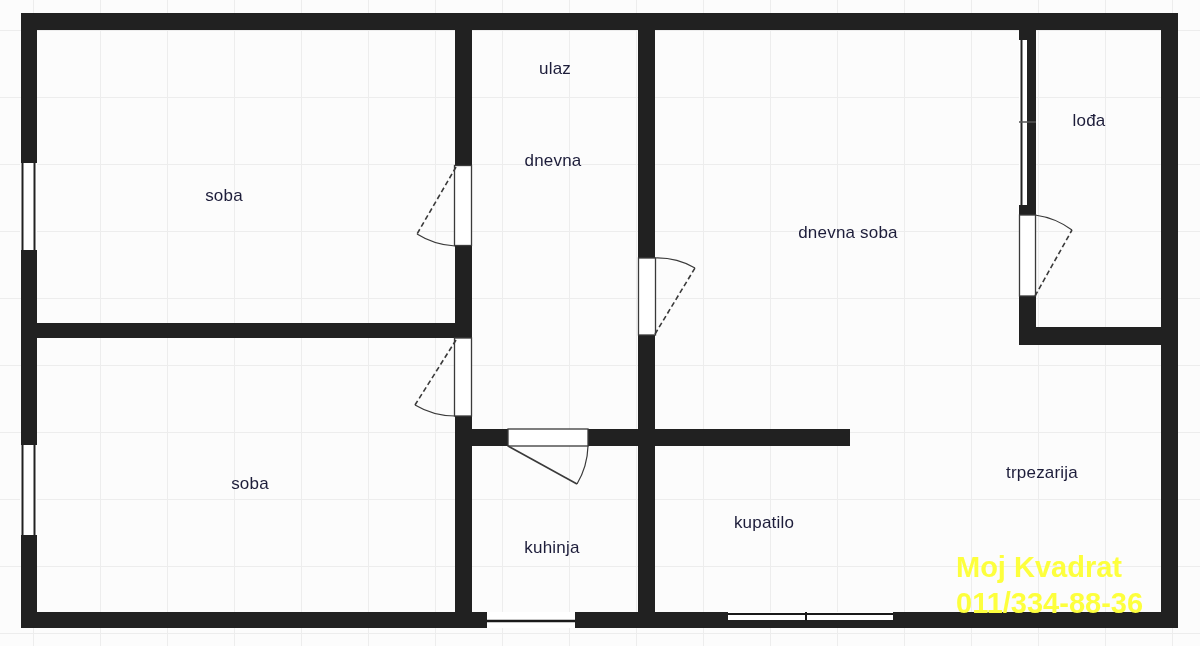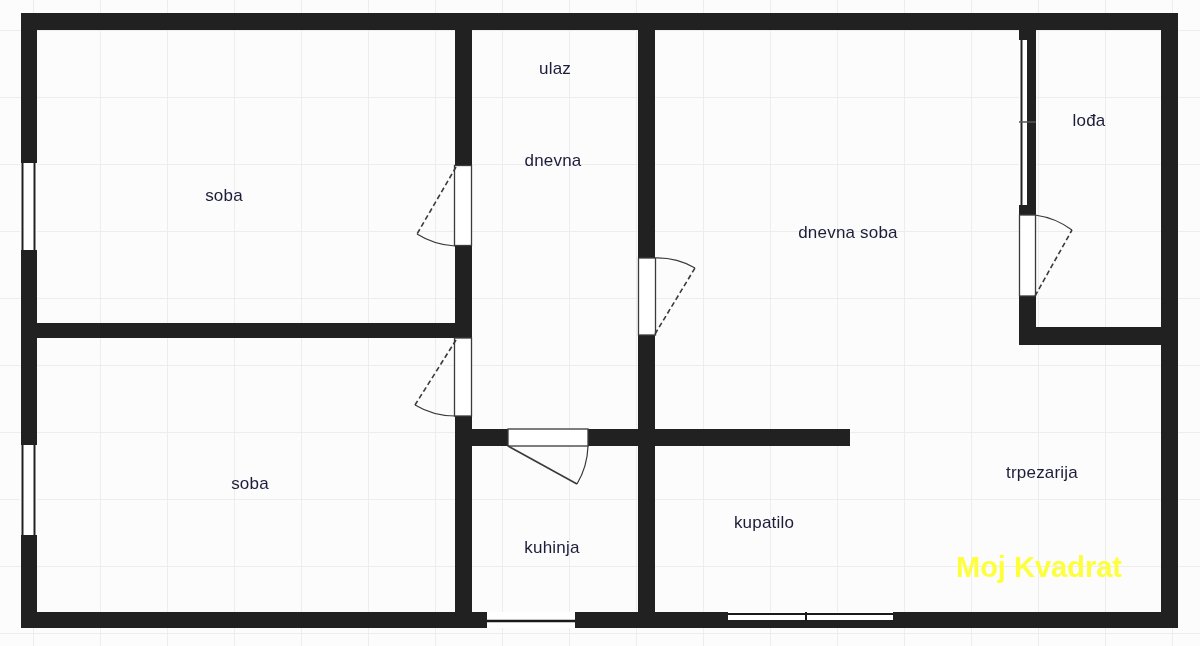--- a/index.html
+++ b/index.html
@@ -142,15 +142,16 @@
   <div class="room-label" style="left:553px; top:161px">dnevna</div>
   <div class="room-label" style="left:848px; top:233px">dnevna soba</div>
   <div class="room-label" style="left:1089px; top:121px">lođa</div>
   <div class="room-label" style="left:250px; top:484px">soba</div>
   <div class="room-label" style="left:552px; top:548px">kuhinja</div>
   <div class="room-label" style="left:764px; top:523px">kupatilo</div>
   <div class="room-label" style="left:1042px; top:473px">trpezarija</div>
 
   <div class="watermark">
     <div>Moj Kvadrat</div>
+    <div>011/334-88-36</div>
   </div>
 
 </div>
 
 </body></html>

